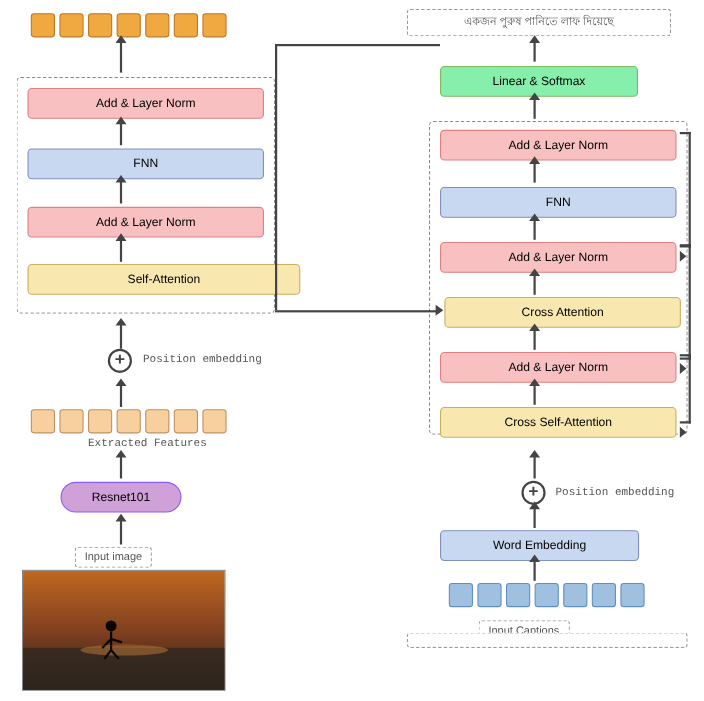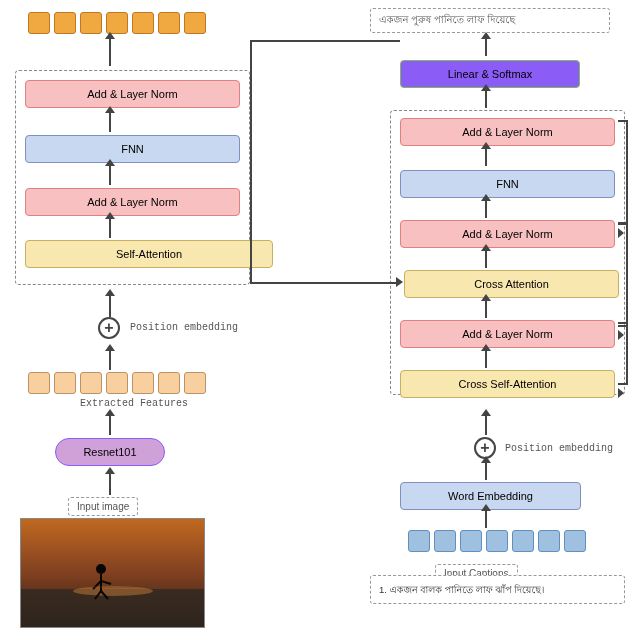--- a/index.html
+++ b/index.html
@@ -30,21 +30,21 @@
     }
     .block-blue-light {
       background: #c8d8f0;
       border: 1px solid #8090c0;
     }
     .block-yellow {
       background: #f8e8b0;
       border: 1px solid #c8b060;
     }
     .block-green {
-      background: #8b5cf6;
+      background: #86efac;
       border: 1px solid #80b860;
     }
     .block-purple {
       background: #d0a0d8;
       border: 1px solid #8b5cf6;
       border-radius: 20px;
     }
 
     
     .dashed-box {
@@ -248,21 +248,21 @@
     <line x1="80" y1="55" x2="80" y2="72" stroke="#0a0605" stroke-width="2"></line>
     <line x1="80" y1="62" x2="72" y2="70" stroke="#0a0605" stroke-width="2"></line>
     <line x1="80" y1="62" x2="90" y2="65" stroke="#0a0605" stroke-width="2"></line>
     <line x1="80" y1="72" x2="74" y2="80" stroke="#0a0605" stroke-width="2"></line>
     <line x1="80" y1="72" x2="87" y2="80" stroke="#0a0605" stroke-width="2"></line>
 
     <line x1="0" y1="68" x2="185" y2="68" stroke="#604030" stroke-width="1" opacity="0.5"></line>
   </svg>
 </div>
 
-<div class="dashed-label" style="left:370px; top:8px; width:240px; font-size:10px;">
+<div class="dashed-label" style="left:370px; top:8px; width:240px; font-size:10px;text-align:center;">
   <span>একজন পুরুষ পানিতে লাফ দিয়েছে</span>
 </div>
 
 <div class="arrow-up" style="left:485px; top:38px; height:18px;"></div>
 
 <div class="block block-green" style="left:400px; top:60px; width:180px;">
   <span>Linear &amp; Softmax</span>
 </div>
 
 <div class="arrow-up" style="left:485px; top:90px; height:18px;"></div>
@@ -336,19 +336,18 @@
   <div class="sq sq-blue"></div>
   <div class="sq sq-blue"></div>
   <div class="sq sq-blue"></div>
 </div>
 
 <div class="dashed-label" style="left:435px; top:564px;">
   <span>Input Captions</span>
 </div>
 
 <div class="list-box" style="left:370px; top:575px; width:255px; font-size:9.5px;">
-  <div>1. <span>একজন বালক পানিতে লাফ ঝাঁপ দিয়েছে।</span></div>
 </div>
 
 <div style="position:absolute; left:250px; top:40px; width:150px; height:2px; background:#444; "></div>
 <div style="position:absolute; left:250px; top:40px; width:2px; height:242px; background:#444;"></div>
 <div style="position:absolute; left:250px; top:282px; width:150px; height:2px; background:#444;"></div>
 <div style="position:absolute; left:396px; top:277px; width:0; height:0; border-top:5px solid transparent; border-bottom:5px solid transparent; border-left:7px solid #444;"></div>
 
 </body></html>

